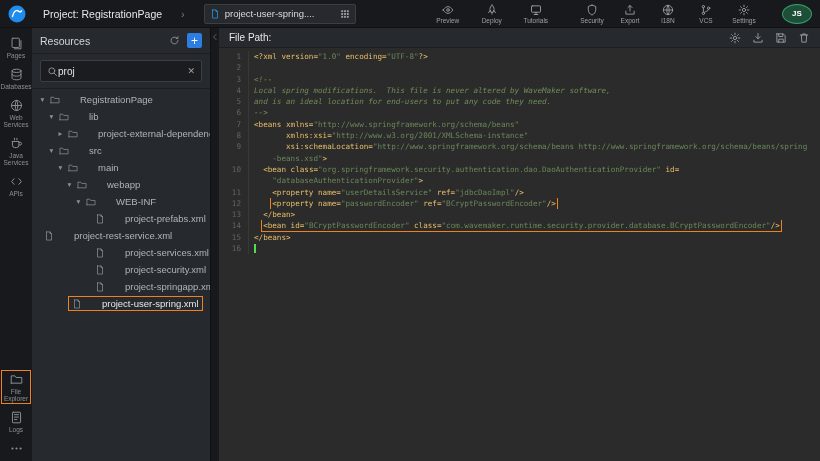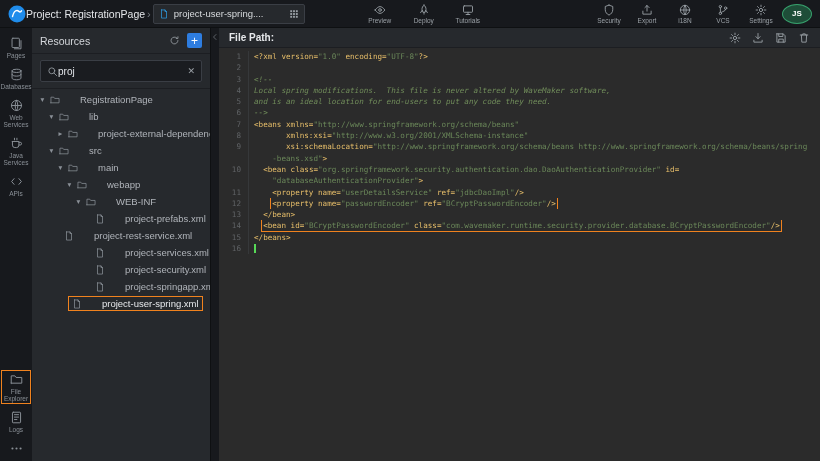--- a/index.html
+++ b/index.html
@@ -2,21 +2,21 @@
 <html><head>
 <meta charset="utf-8">
 <style>
   *{margin:0;padding:0;box-sizing:border-box}
   html,body{width:820px;height:461px;overflow:hidden;background:#17191D;
     font-family:"Liberation Sans",sans-serif;color:#C8CBD0}
   .app{width:820px;height:461px;display:flex;flex-direction:column}
 
   
   .topbar{height:28px;flex:0 0 28px;background:#17191D;display:flex;align-items:center;
-    padding:0 8px;gap:0;border-bottom:1px solid #0E1012}
+    padding:0 8px;gap:17px;border-bottom:1px solid #0E1012}
   .logo{width:18px;height:18px;display:flex;cursor:pointer}
   .proj{font-size:10.5px;color:#E4E6E9;white-space:nowrap}
   .chev{color:#777C82;font-size:11px;margin:0 2px}
   .filesel{height:20px;width:152px;background:#26292D;border:1px solid #3A3E45;border-radius:2px;
     display:flex;align-items:center;padding:0 5px;gap:5px;font-size:9.5px;color:#D8DBDE;cursor:pointer}
   .fs-text{flex:1;white-space:nowrap;overflow:hidden}
   .fs-icon{color:#2E9BE0;display:flex}
   .fs-grid{color:#9AA0A6;display:flex}
   .tb-center{display:flex;gap:18px;margin-left:62px}
   .tb-right{display:flex;gap:12px;margin-left:auto;margin-right:8px}
@@ -60,21 +60,21 @@
 
   
   .strip{width:9px;flex:0 0 9px;background:#17191D;display:flex;justify-content:center;
     border-left:1px solid #0E1012}
   .collapse{color:#8A9097;margin-top:5px;cursor:pointer;display:flex}
 
   
   .editor{flex:1;display:flex;flex-direction:column;min-width:0}
   .ed-head{height:20px;flex:0 0 20px;background:#26292D;display:flex;align-items:center;
     padding:0 10px;font-size:10px;color:#C0C4C9;border-bottom:1px solid #1C1E22;white-space:nowrap}
-  .ed-head .plabel{color:#E6E8EB;font-weight:bold;margin-right:12px}
+  .ed-head .plabel{color:#E6E8EB;font-weight:normal;margin-right:12px}
   .ed-actions{margin-left:auto;display:flex;gap:11px;color:#9AA0A6}
   .ed-actions .ic{display:flex;cursor:pointer}
   .code{flex:1;background:#2B2B2B;font-family:"DejaVu Sans Mono",monospace;font-size:7.6px;
     line-height:11.3px;padding-top:3px;overflow:hidden}
   .crow{display:flex;height:11.3px;align-items:center}
   .gut{width:30px;flex:0 0 30px;text-align:right;padding-right:7px;color:#606366;
     border-right:1px solid #36383A;align-self:stretch;line-height:11.3px}
   .ctext{flex:1;white-space:pre;padding-left:5px;overflow:hidden}
   .tok-t{color:#E8BF6A}
   .tok-v{color:#6A8759}
@@ -382,21 +382,21 @@
             <span class="titem">
               <span class="ticon">
                 <svg width="10" height="10" viewBox="0 0 16 16" fill="none" stroke="currentColor" stroke-width="1.2" stroke-linecap="round" stroke-linejoin="round">
                   <path d="M4 1.5h5.5l2.5 2.5v10.5H4v-13z"></path>
                   <path d="M9.5 1.5V4H12"></path>
                 </svg>
               </span>
               <span>project-prefabs.xml</span>
             </span>
           </div>
-          <div class="trow" style=" margin-left: 20px;">
+          <div class="trow" style="">
             <span class="arrow"></span>
             <span class="titem">
               <span class="ticon">
                 <svg width="10" height="10" viewBox="0 0 16 16" fill="none" stroke="currentColor" stroke-width="1.2" stroke-linecap="round" stroke-linejoin="round">
                   <path d="M4 1.5h5.5l2.5 2.5v10.5H4v-13z"></path>
                   <path d="M9.5 1.5V4H12"></path>
                 </svg>
               </span>
               <span>project-rest-service.xml</span>
             </span>

